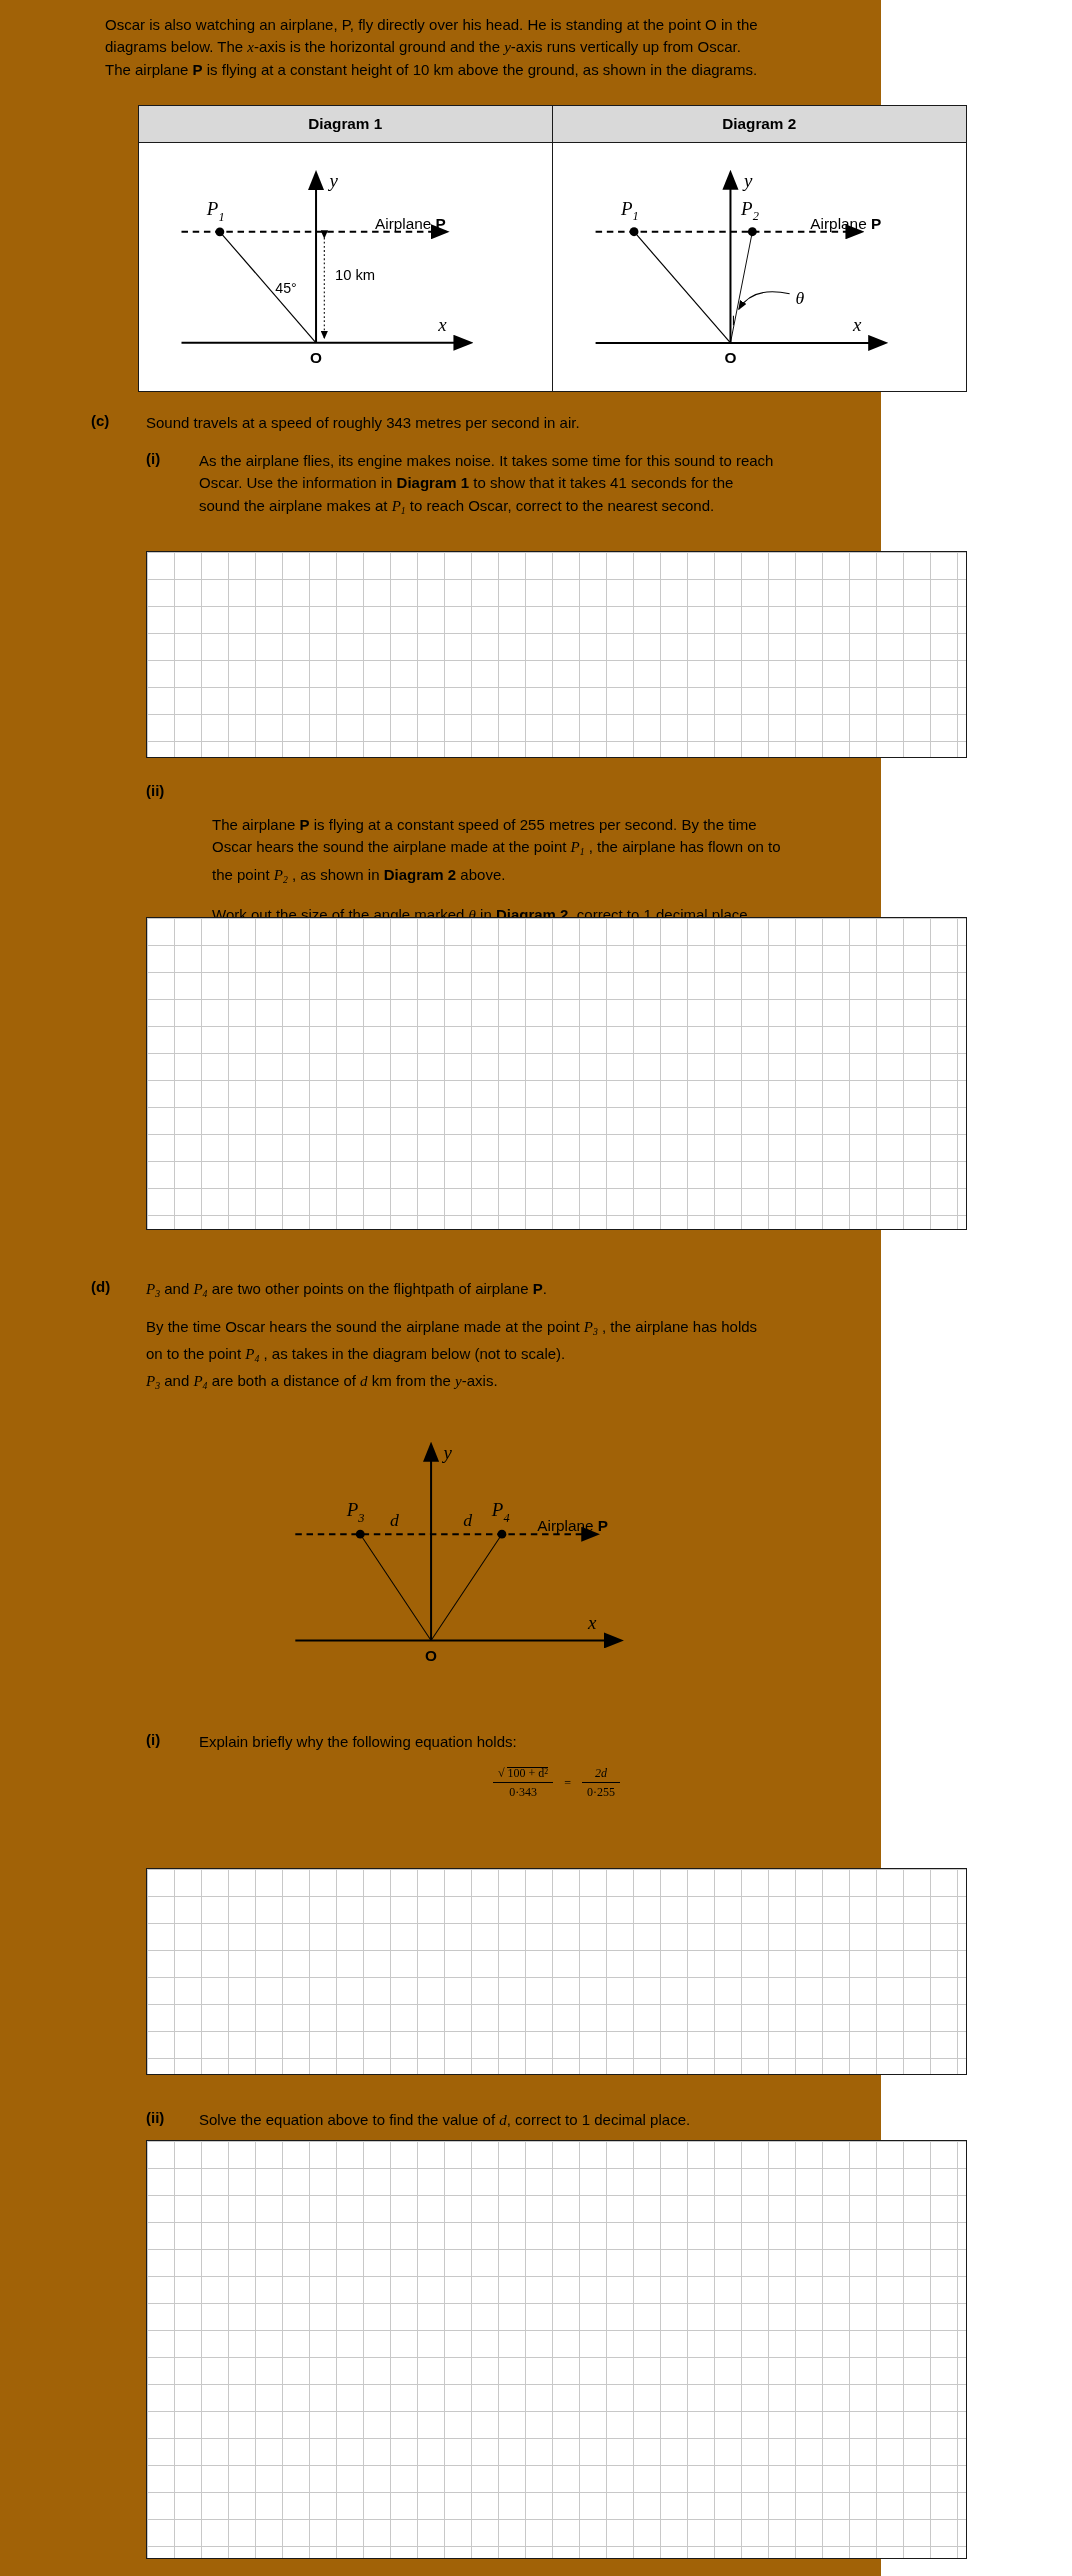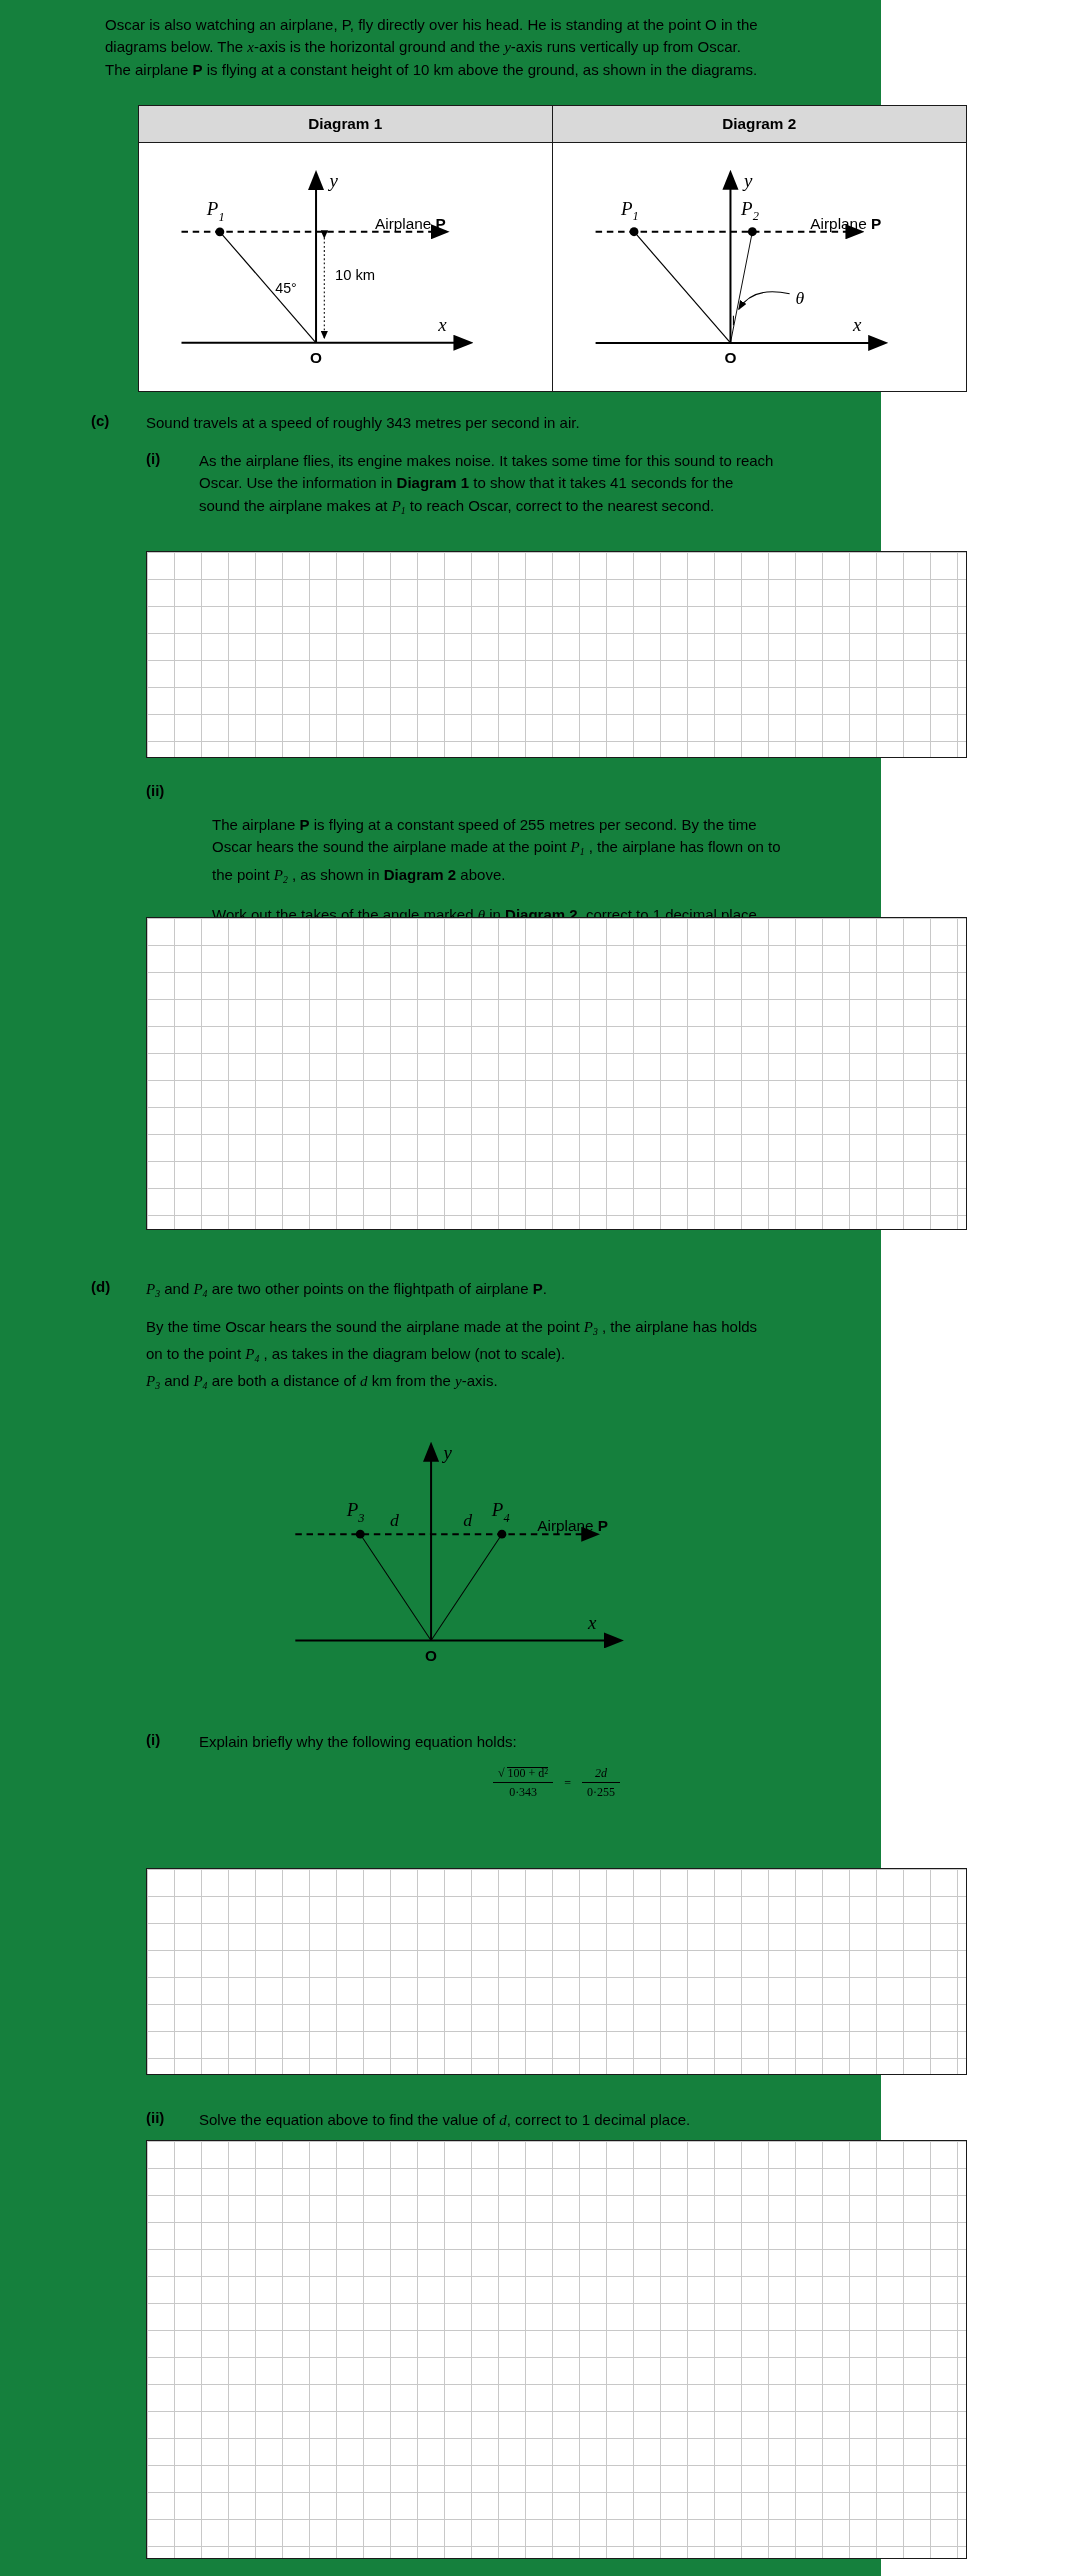--- a/index.html
+++ b/index.html
@@ -3,21 +3,21 @@
 <meta charset="utf-8">
 <style>
   * { box-sizing: border-box; }
   html, body { margin:0; padding:0; background:#ffffff; }
   body {
     width:1073px;
     font-family:"Liberation Sans", sans-serif;
     color:#000;
     -webkit-font-smoothing:antialiased;
   }
-  .page { position:relative; width:881px; min-height:2576px; background:#15803d; }
+  .page { position:relative; width:881px; min-height:2576px; background:#a16207; }
 
   
   .body-text {
     font-size:15px;
     line-height:22.4px;
     color:#000;
   }
   .ital { font-family:"Liberation Serif", serif; font-style:italic; }
   b, .bold { font-weight:bold; }
   sub { font-size:0.65em; vertical-align:-0.28em; }
@@ -194,21 +194,21 @@
   </div>
 
   <div class="answer-box" style="left:146px; top:551px; width:821px; height:207px;"></div>
 
   <div class="part-label" style="left:146px; top:782px;">(ii)</div>
   <div class="part-body body-text" style="left:212px; top:782px; width:767px;margin-top:32px;">
     <div><span>The airplane </span><b>P</b><span> is flying at a constant speed of 255 metres per second.  By the time</span></div>
     <div><span>Oscar hears the sound the airplane made at the point </span><span class="ital"><span>P</span><sub>1</sub></span><span> , the airplane has flown on to</span></div>
     <div><span>the point </span><span class="ital"><span>P</span><sub>2</sub></span><span> , as shown in </span><b>Diagram 2</b><span> above.</span></div>
     <div style="height:13px;"></div>
-    <div><span>Work out the takes of the angle marked </span><span class="ital">θ</span><span> in </span><b>Diagram 2</b><span>, correct to 1 decimal place.</span></div>
+    <div><span>Work out the size of the angle marked </span><span class="ital">θ</span><span> in </span><b>Diagram 2</b><span>, correct to 1 decimal place.</span></div>
   </div>
 
   <div class="answer-box" style="left:146px; top:917px; width:821px; height:313px;"></div>
 
   <div class="part-label" style="left:91px; top:1278px;">(d)</div>
   <div class="part-body body-text" style="left:146px; top:1278px; width:814px;">
     <span class="ital"><span>P</span><sub>3</sub></span><span> and </span><span class="ital"><span>P</span><sub>4</sub></span><span> are two other points on the flightpath of airplane </span><b>P</b><span>.</span>
   </div>
 
   <div class="part-body body-text" style="left:146px; top:1316px; width:820px;">

